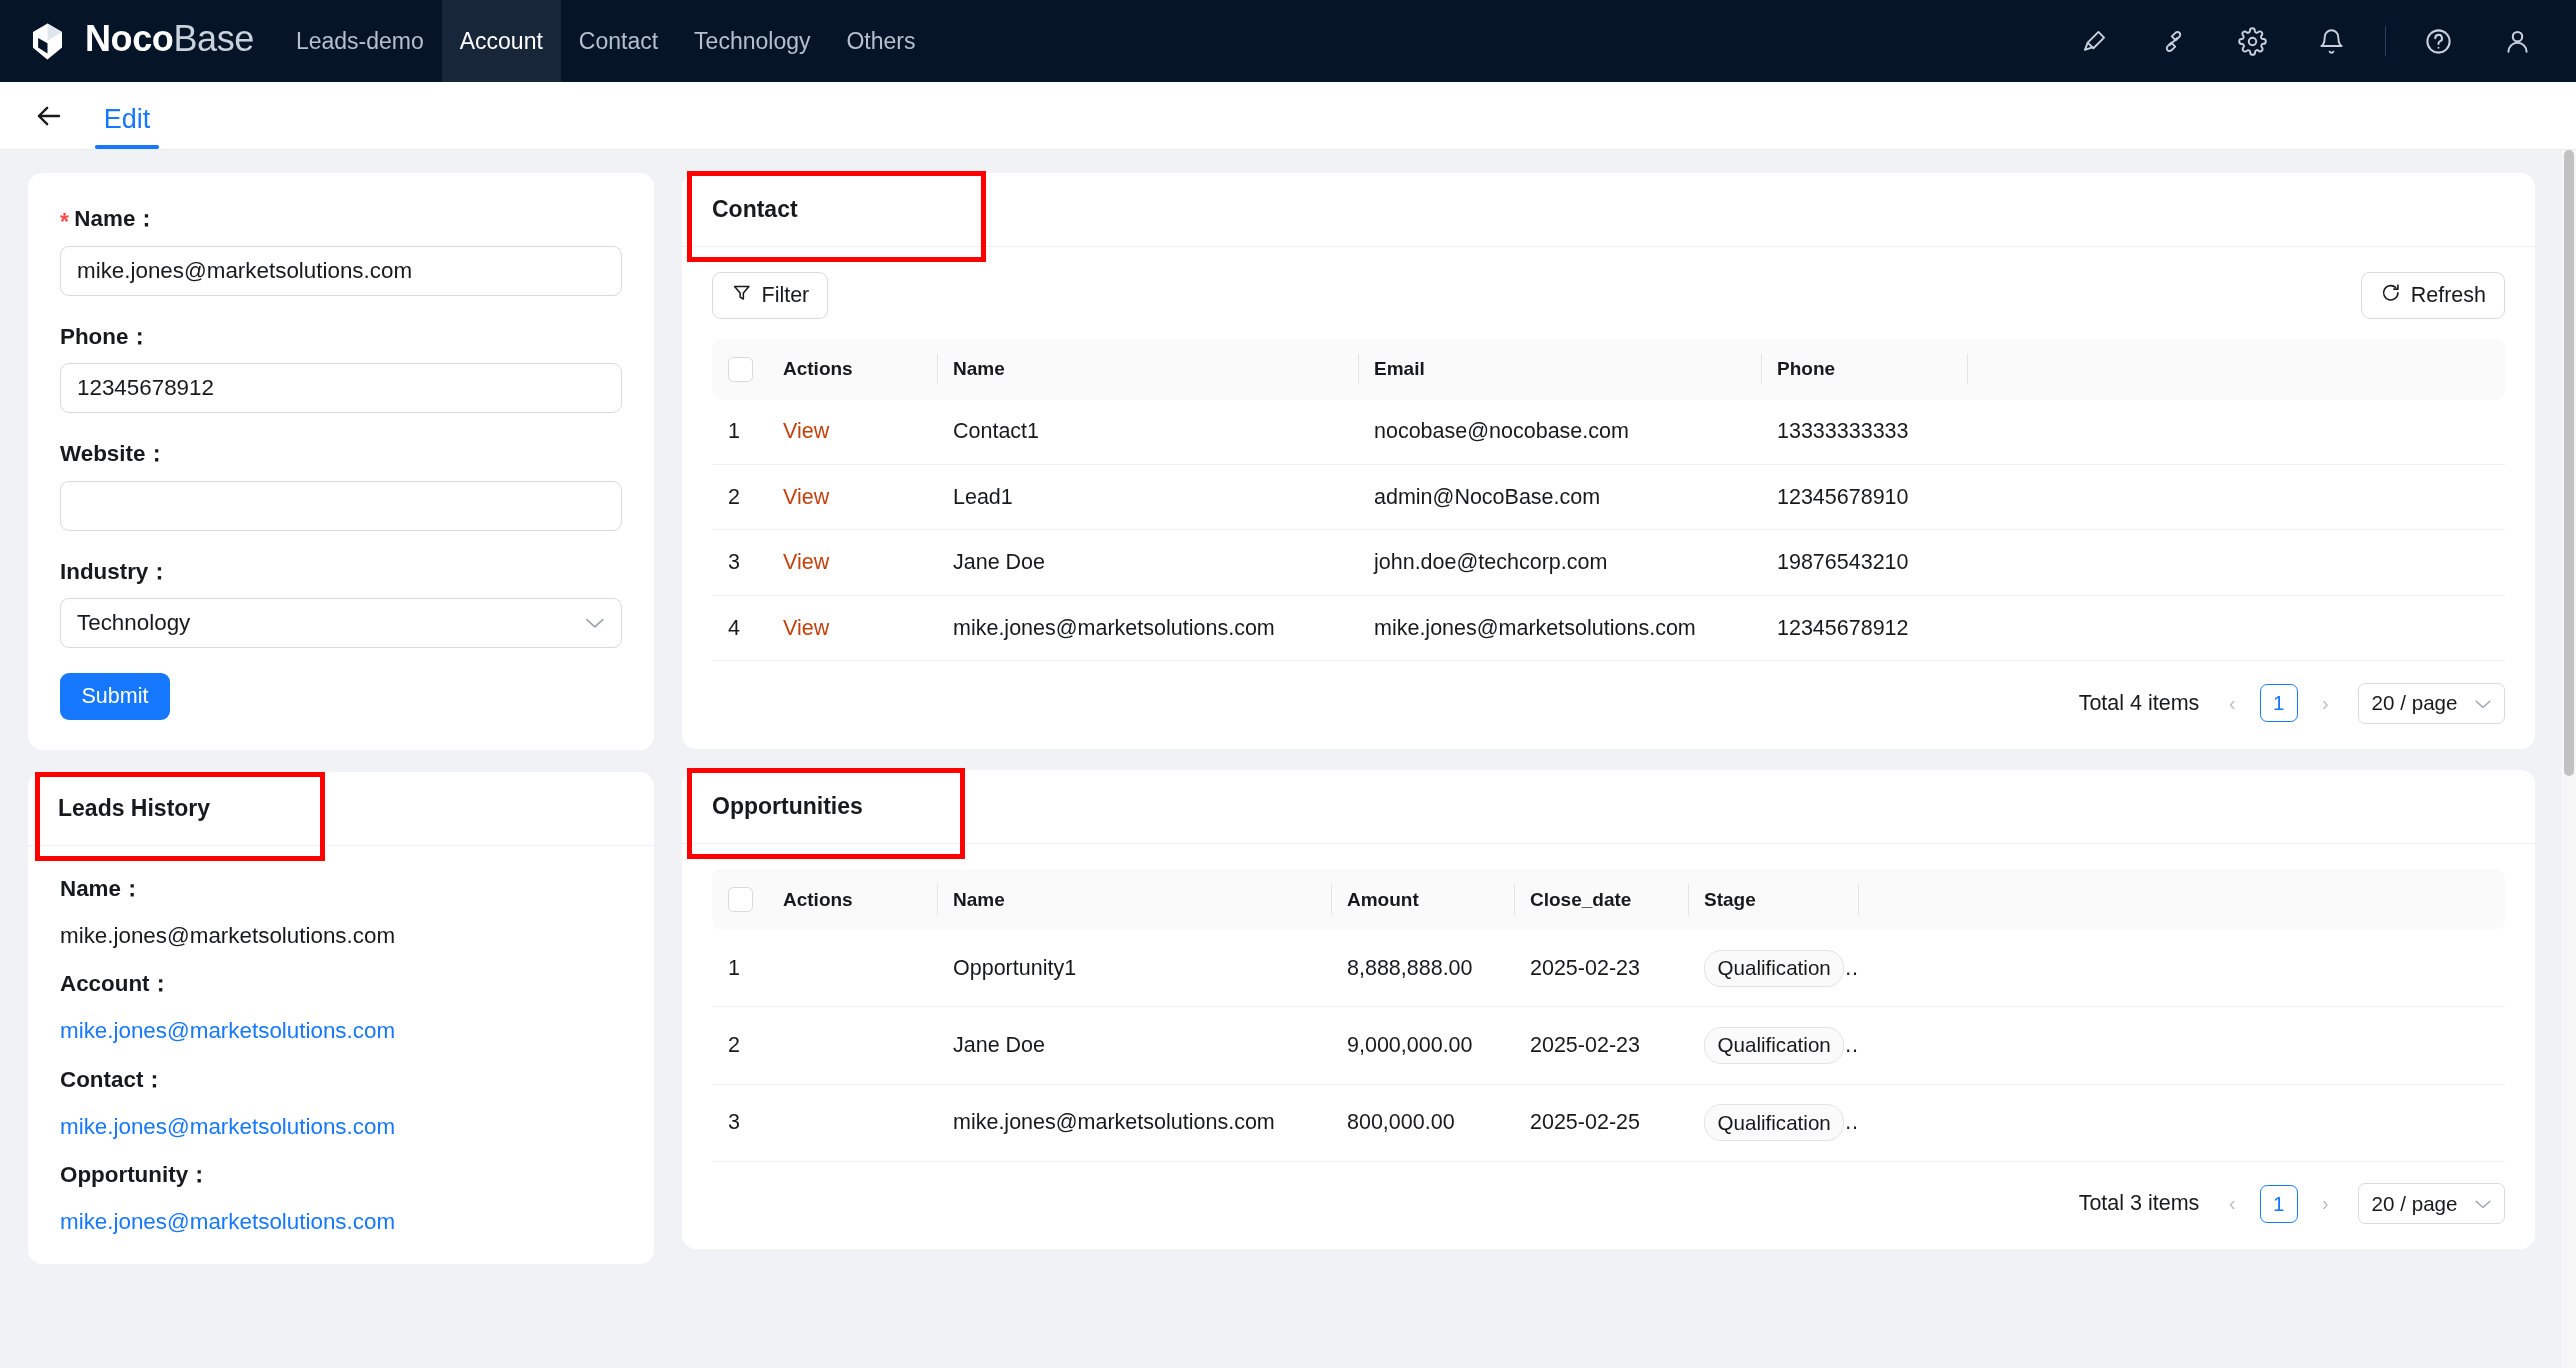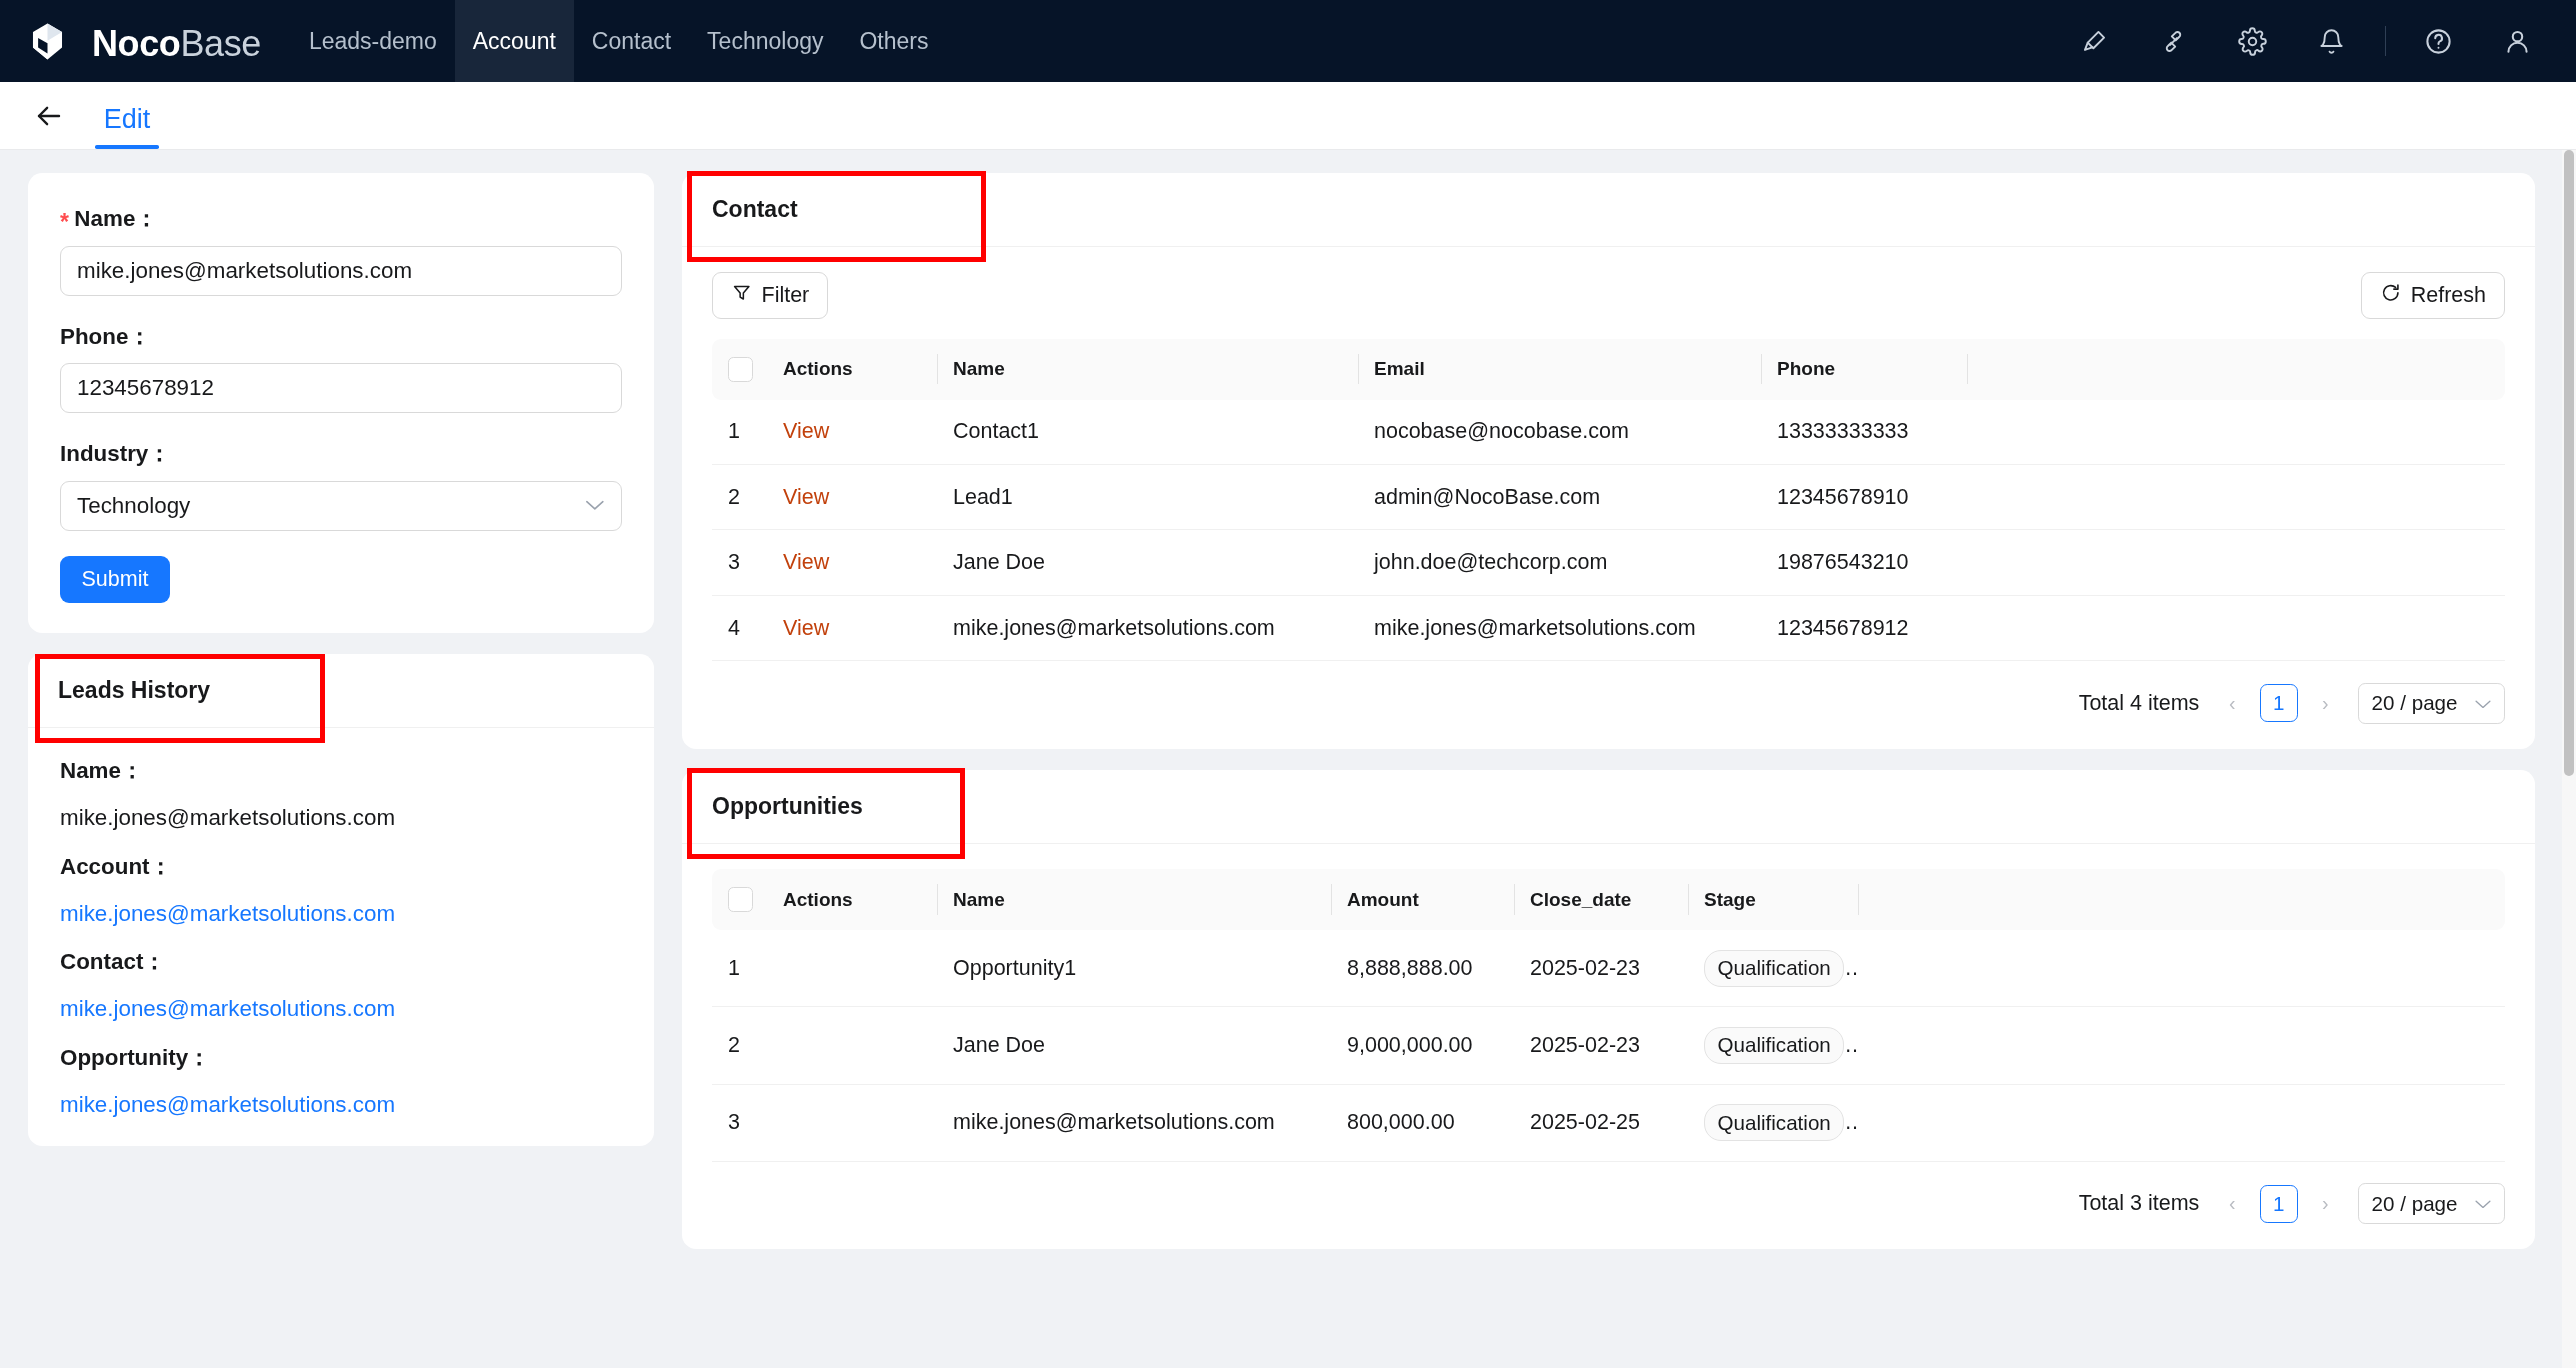--- a/index.html
+++ b/index.html
@@ -17,22 +17,22 @@
   .topnav {
     height: 82px;
     background: #061428;
     display: flex;
     align-items: center;
     padding: 0 32px 0 27px;
     position: relative;
     z-index: 5;
   }
   .brand {
-    display: flex; align-items: flex-end; gap: 24px;
-    margin-right: 30px;
+    display: flex; align-items: flex-start; gap: 17px;
+    margin-right: 24px;
   }
   .brand-logo { width: 41px; height: 41px; display:block; }
   .brand-text {
     font-size: 36px; line-height: 1;
     letter-spacing: -0.4px;
     display: flex; align-items: baseline;
   }
   .brand-noco { color: #ffffff; font-weight: 700; }
   .brand-base { color: #c9d2dc; font-weight: 400; }
 
@@ -421,20 +421,26 @@
           <input class="text-input" type="text" value="mike.jones@marketsolutions.com" style="">
         </div>
 
         <div class="field">
           <div class="field-label">
             <span>Phone：</span>
           </div>
           <input class="text-input" type="text" value="12345678912" style="">
         </div>
 
+        <div class="field">
+          <div class="field-label">
+            <span>Website：</span>
+          </div>
+          <input class="text-input" type="text" value="" style="">
+        </div>
 
         <div class="field">
           <div class="field-label">
             <span>Industry：</span>
           </div>
           <div class="select-box">
             <span>Technology</span>
             <span class="chev">
               <svg width="19.7" height="12.5" viewBox="0 0 22 14" fill="none" stroke="currentColor" stroke-width="1.8" stroke-linecap="round" stroke-linejoin="round">
                   <path d="M2 3 L11 11 L20 3"></path>

